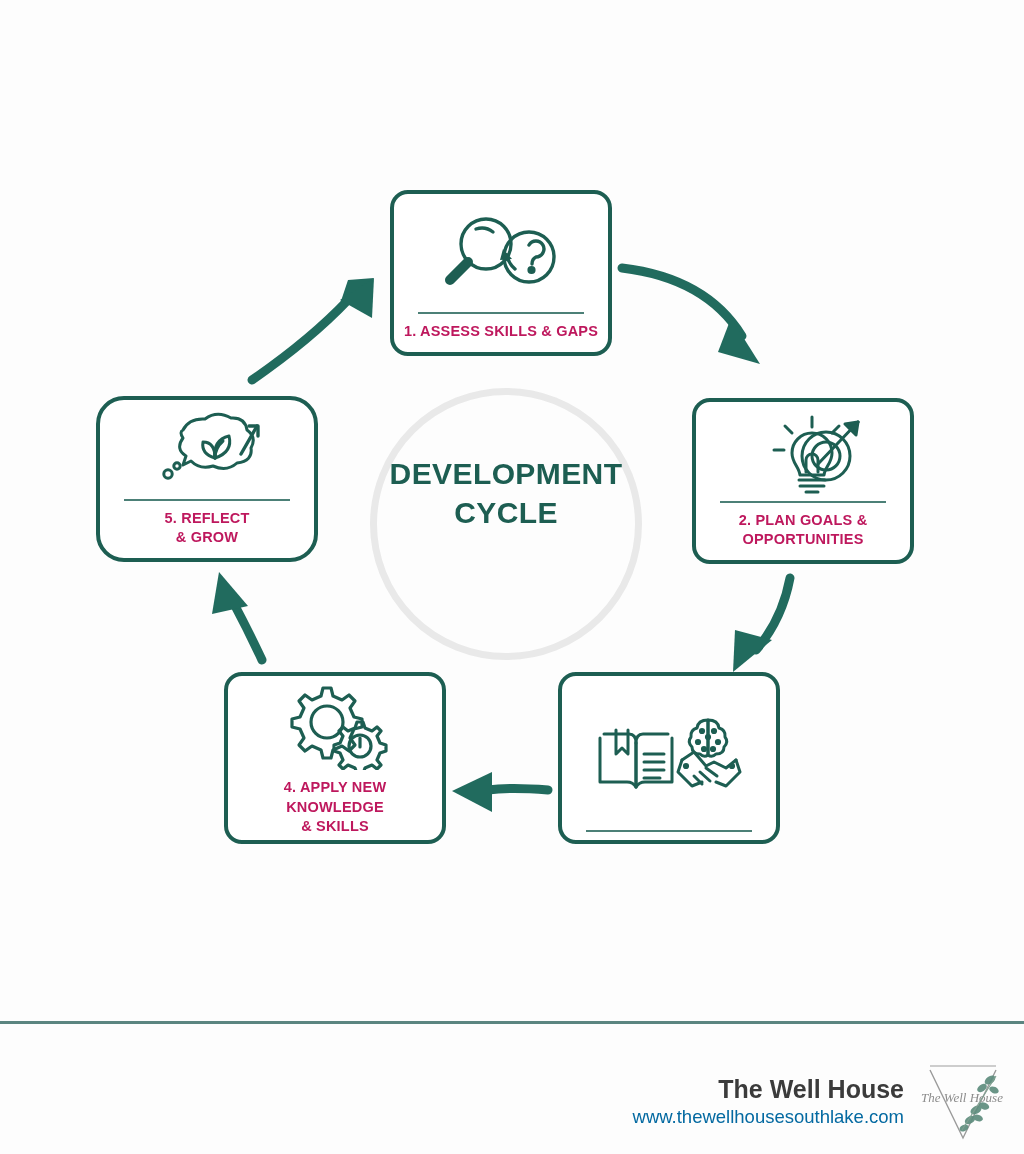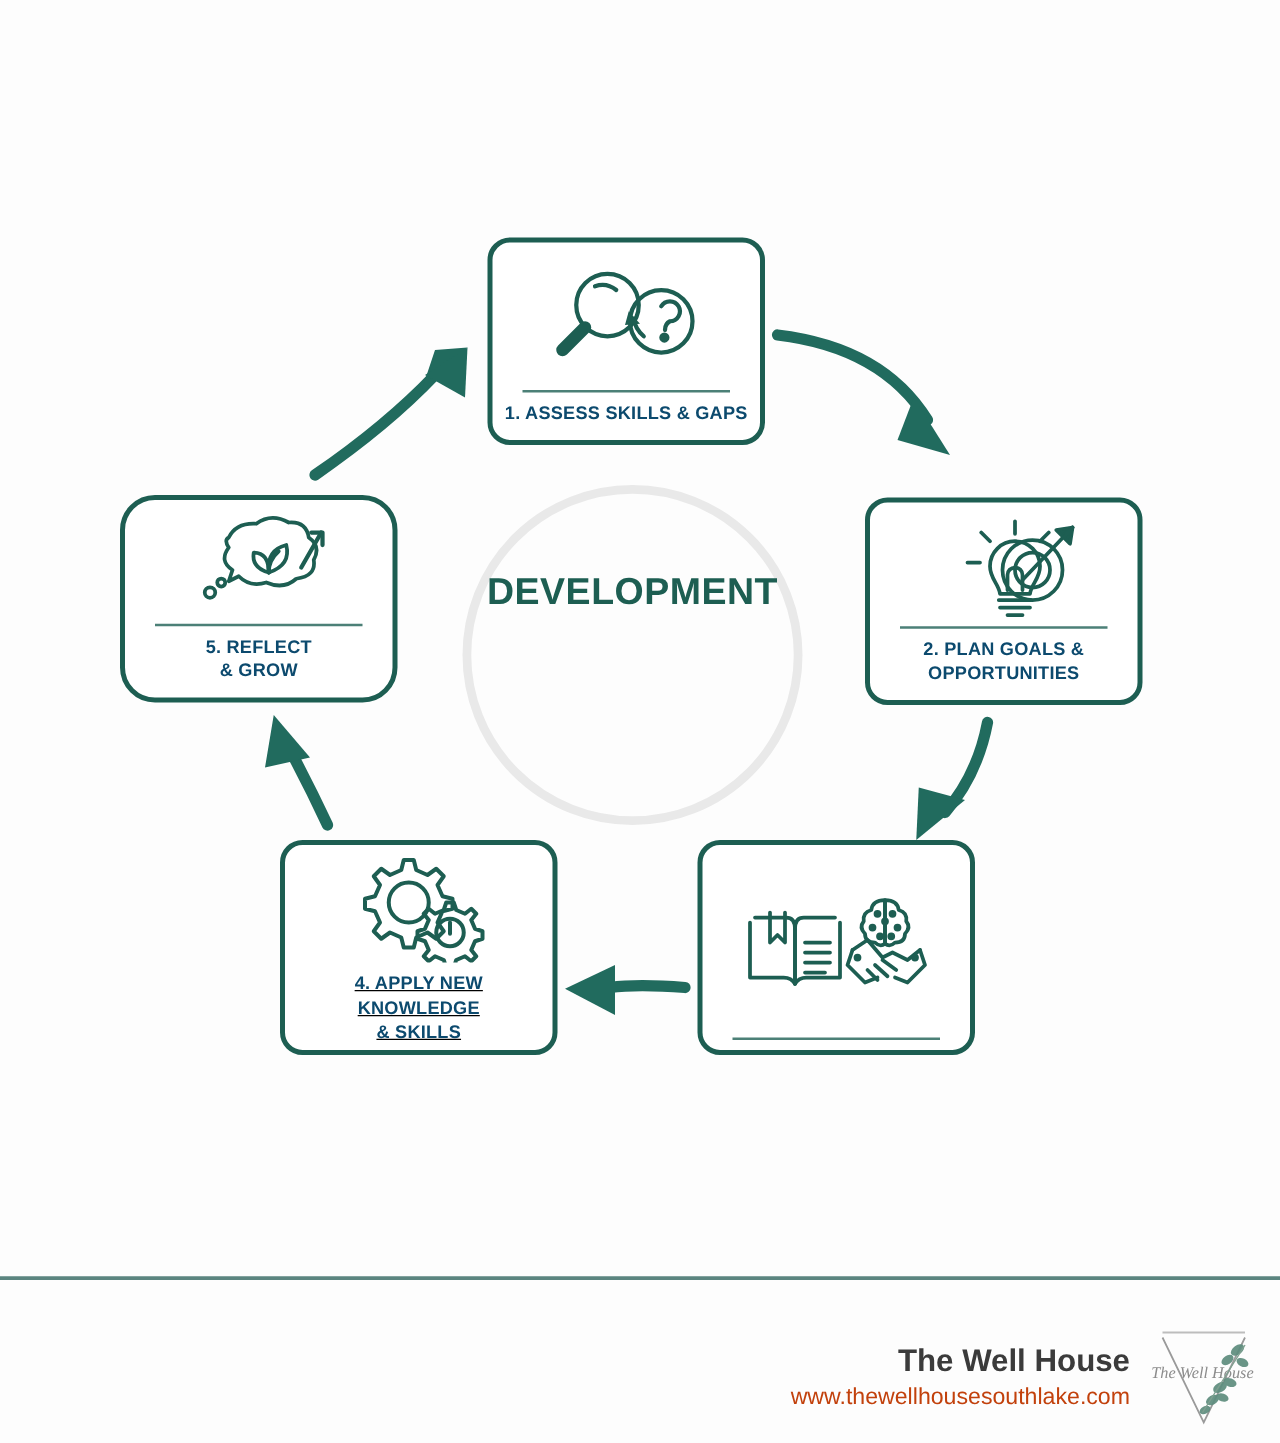--- a/index.html
+++ b/index.html
@@ -52,34 +52,34 @@
     padding-top:6px;
   }
   .card-sep {
     width:78%;
     height:2px;
     background:#2d6a5f;
     opacity:.85;
     margin:0 auto 8px;
   }
   .card-label {
-    color:#0c4a6e;
+    color:#be185d;
     font-weight:bold;
     font-size:14.5px;
     line-height:1.35;
     text-align:center;
     letter-spacing:.2px;
     padding:0 6px 10px;
     width:100%;
   }
 
   #card1 { left:390px; top:190px;  width:222px; height:166px; }
   #card2 { left:692px; top:398px;  width:222px; height:166px; }
   #card3 { left:558px; top:672px;  width:222px; height:172px; }
-  #card4 { left:224px; top:672px;  width:222px; height:172px;text-decoration:underline; }
+  #card4 { left:224px; top:672px;  width:222px; height:172px; }
   #card5 { left:96px;  top:396px;  width:222px; height:166px;border-radius:28px; }
 
   #card1 .card-label, #card5 .card-label { font-size:14.5px; }
 
   
   #arrows { position:absolute; left:0; top:0; width:1024px; height:1154px; }
 
   
   .footer-rule {
     position:absolute;
@@ -98,34 +98,35 @@
   }
   .footer-text { text-align:right; margin-right:14px; }
   .footer-brand {
     font-size:25px;
     font-weight:bold;
     color:#3b3b3b;
     line-height:1.15;
   }
   .footer-url {
     font-size:18.5px;
-    color:#c2410c;
+    color:#0369a1;
     line-height:1.3;
     margin-top:2px;
   }
   .footer-logo { width:86px; height:92px; flex:0 0 auto; }
 </style>
 </head>
 <body>
 
 <div id="stage">
 
   <div class="center-ring"></div>
   <div class="center-title">
     <div>DEVELOPMENT</div>
+    <div>CYCLE</div>
   </div>
 
   <svg id="arrows" viewBox="0 0 1024 1154" xmlns="http://www.w3.org/2000/svg">
 
     <g>
       <path d="M 622 268 Q 706 278 742 336" fill="none" stroke="#216b5e" stroke-width="9" stroke-linecap="round"></path>
       <polygon points="731,318 760,364 718,352" fill="#216b5e"></polygon>
     </g>
 
     <g>

